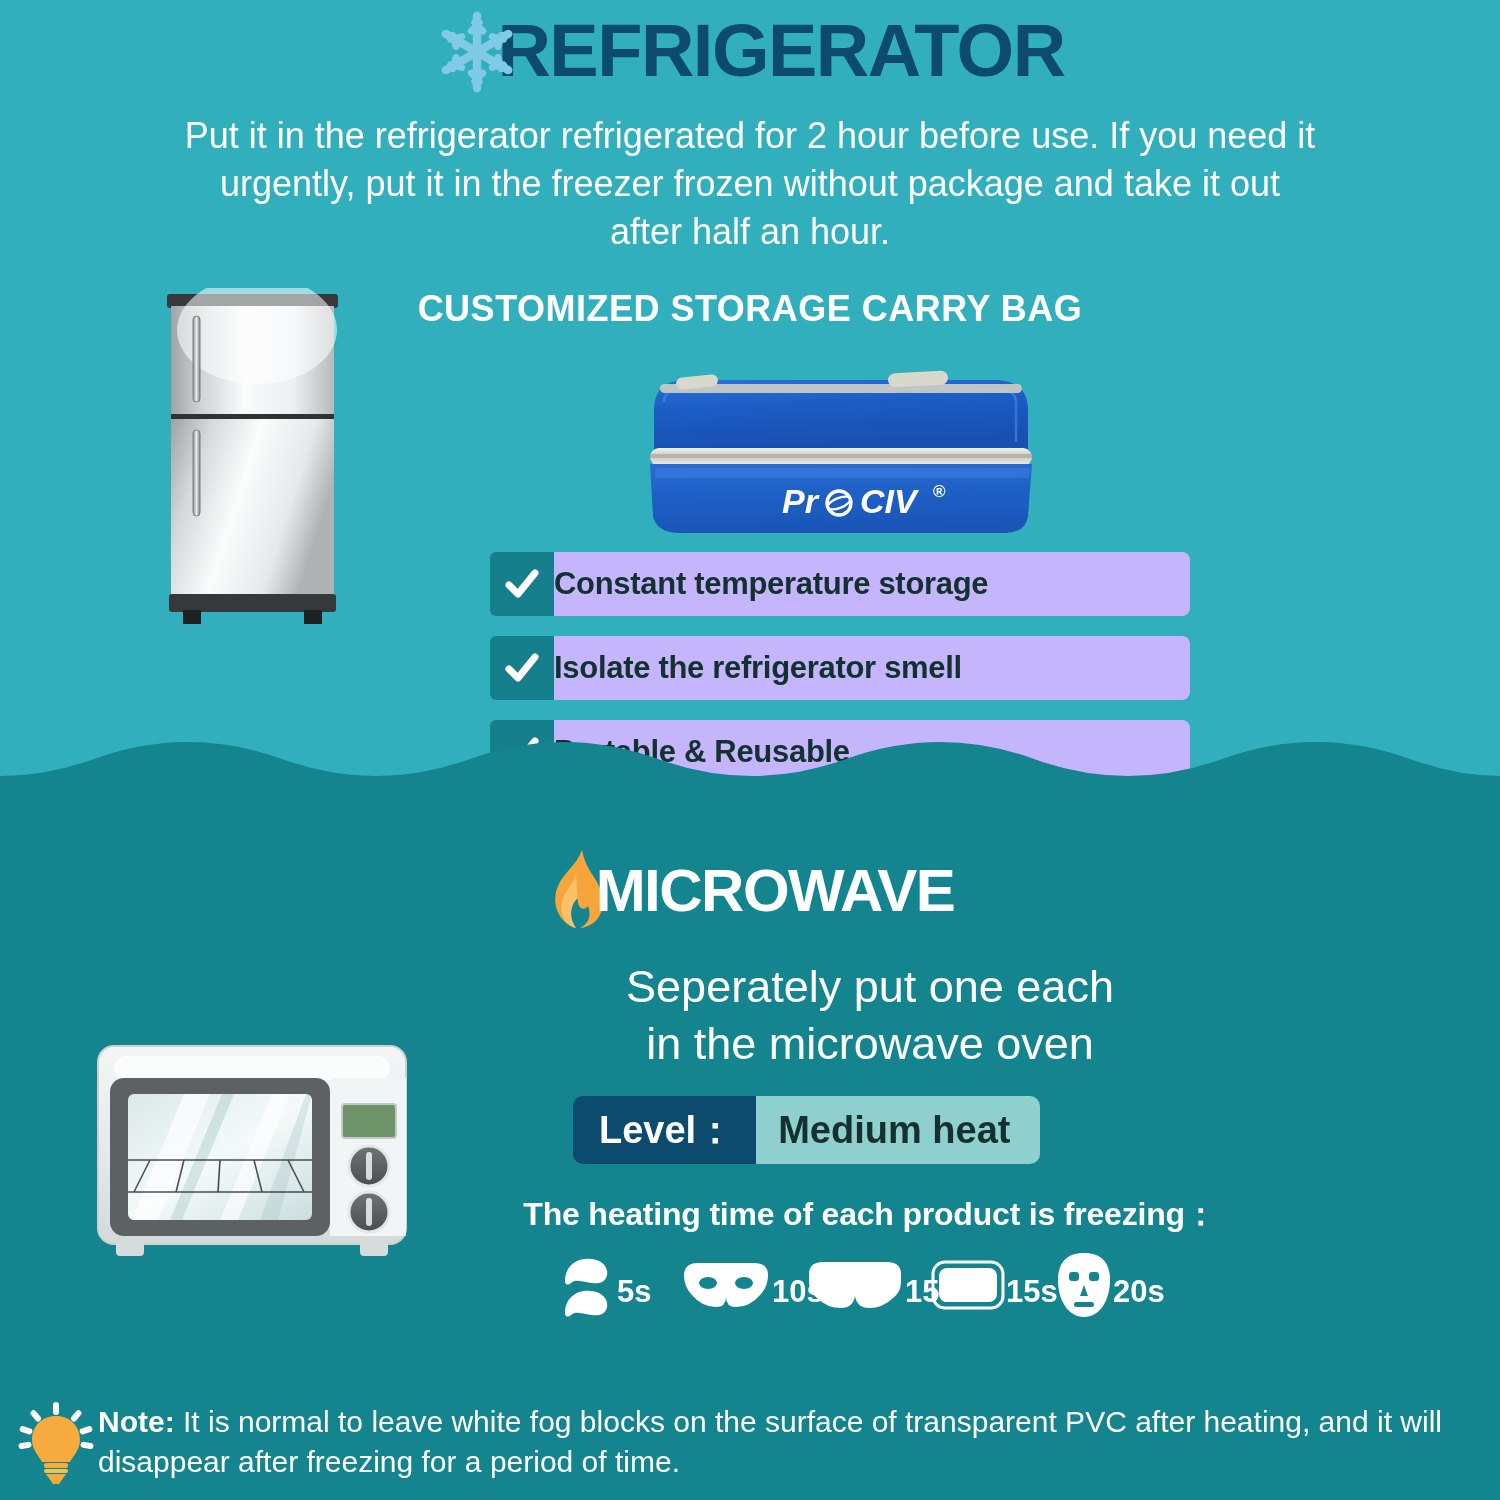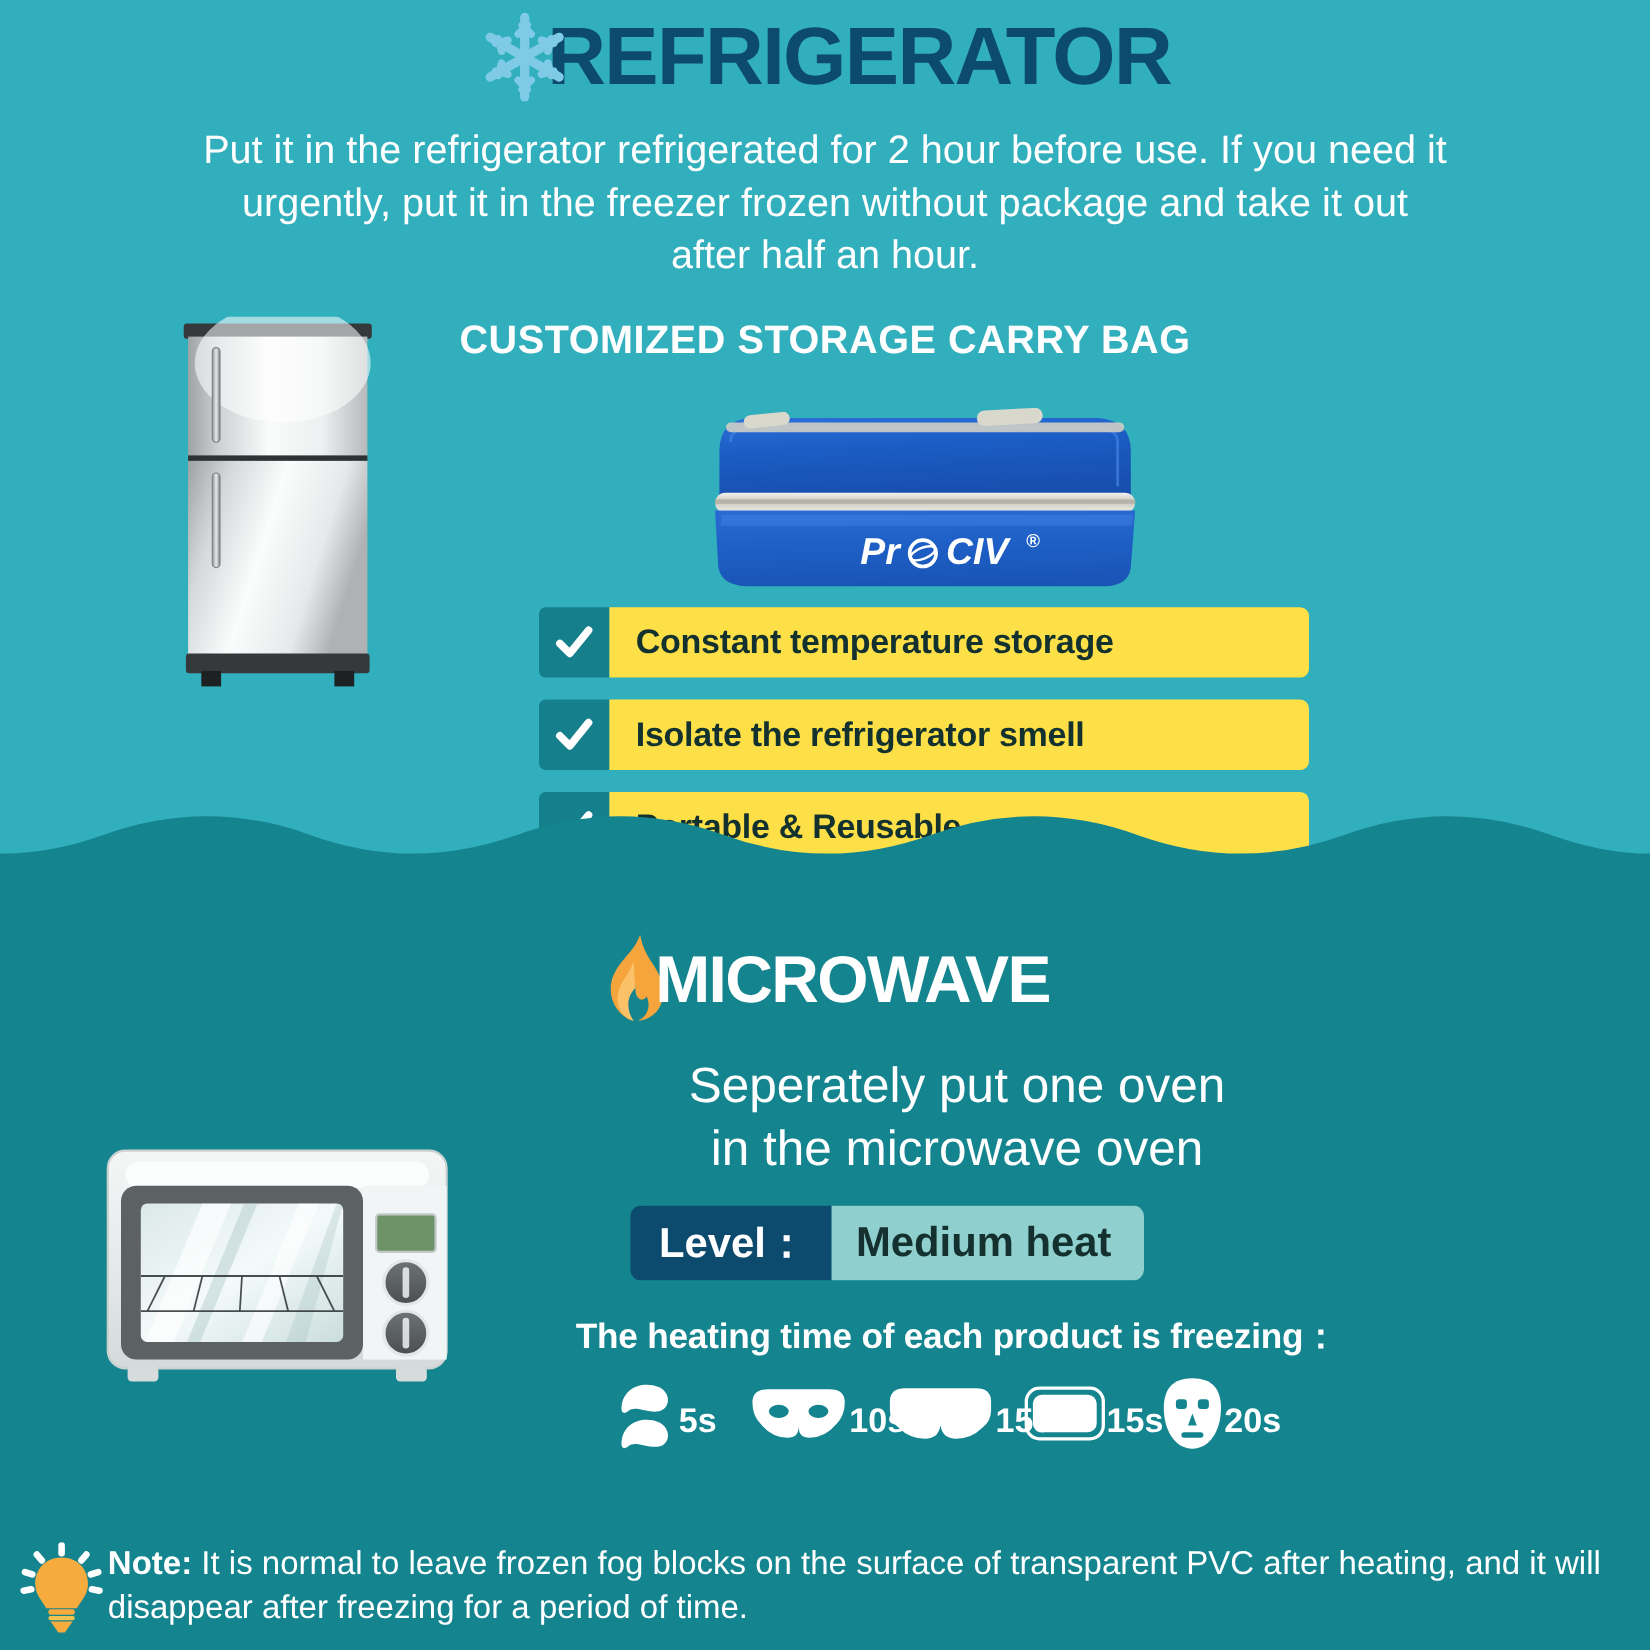--- a/index.html
+++ b/index.html
@@ -121,25 +121,24 @@
     min-width: 64px;
     background: #15808C;
     border-radius: 6px 0 0 6px;
     display: flex;
     align-items: center;
     justify-content: center;
   }
   .feature-check svg { width: 36px; height: 36px; }
   .feature-label {
     flex: 1;
-    background: #fde047;
+    background: #c4b5fd;
     border-radius: 0 8px 8px 0;
     display: flex;
     align-items: center;
-    padding-left: 24px;
     color: #13312F;
     font-size: 31px;
     font-weight: bold;
     letter-spacing: -0.3px;
   }
 
   
   #microwave-title-wrap {
     position: absolute;
     left: 0; top: 848px;
@@ -426,21 +425,21 @@
 
   <div id="microwave-title-wrap">
     <svg id="flame-icon" viewBox="0 0 62 86">
       <path d="M36 2 C30 18 18 24 12 38 C4 56 14 76 30 80 C18 66 24 54 32 48 C30 60 38 64 42 58 C46 68 42 76 34 80 C54 78 62 58 54 40 C48 26 40 22 36 2 Z" fill="#F5A53C"></path>
       <path d="M30 26 C26 38 18 44 16 54 C13 68 21 78 30 80 C22 68 25 56 32 50 C30 40 31 32 30 26 Z" fill="#FBC169"></path>
     </svg>
     <span id="microwave-title">MICROWAVE</span>
   </div>
 
   <div id="microwave-desc">
-    <div>Seperately put one oven</div>
+    <div>Seperately put one each</div>
     <div>in the microwave oven</div>
   </div>
 
   <svg style="position:absolute;left:92px;top:1036px;width:320px;height:230px" viewBox="0 0 320 230">
     <defs>
       <linearGradient id="ovenBody" x1="0" y1="0" x2="0" y2="1">
         <stop offset="0" stop-color="#F4F6F6"></stop>
         <stop offset="0.5" stop-color="#E6EAEA"></stop>
         <stop offset="1" stop-color="#D4D9D9"></stop>
       </linearGradient>
@@ -573,17 +572,17 @@
         <rect x="35" y="2" width="6" height="13" rx="3" transform="rotate(-72 38 40)"></rect>
         <rect x="35" y="2" width="6" height="13" rx="3" transform="rotate(100 38 40)"></rect>
         <rect x="35" y="2" width="6" height="13" rx="3" transform="rotate(-100 38 40)"></rect>
       </g>
       <path d="M38 16 C52 16 62 26 62 40 C62 50 55 56 52 62 L24 62 C21 56 14 50 14 40 C14 26 24 16 38 16 Z" fill="#F5AB3D"></path>
       <rect x="26" y="63" width="24" height="5" rx="2" fill="#F5AB3D"></rect>
       <rect x="26" y="69" width="24" height="4" rx="2" fill="#F0C24F"></rect>
       <path d="M28 74 L48 74 L41 84 L35 84 Z" fill="#F5AB3D"></path>
     </svg>
     <div id="note-text">
-      <span id="note-label">Note:</span><span> It is normal to leave frozen fog blocks on the surface of transparent PVC after heating, and it will disappear after freezing for a period of time.</span>
+      <span id="note-label">Note:</span><span> It is normal to leave white fog blocks on the surface of transparent PVC after heating, and it will disappear after freezing for a period of time.</span>
     </div>
   </div>
 
 </div>
 
 </body></html>

